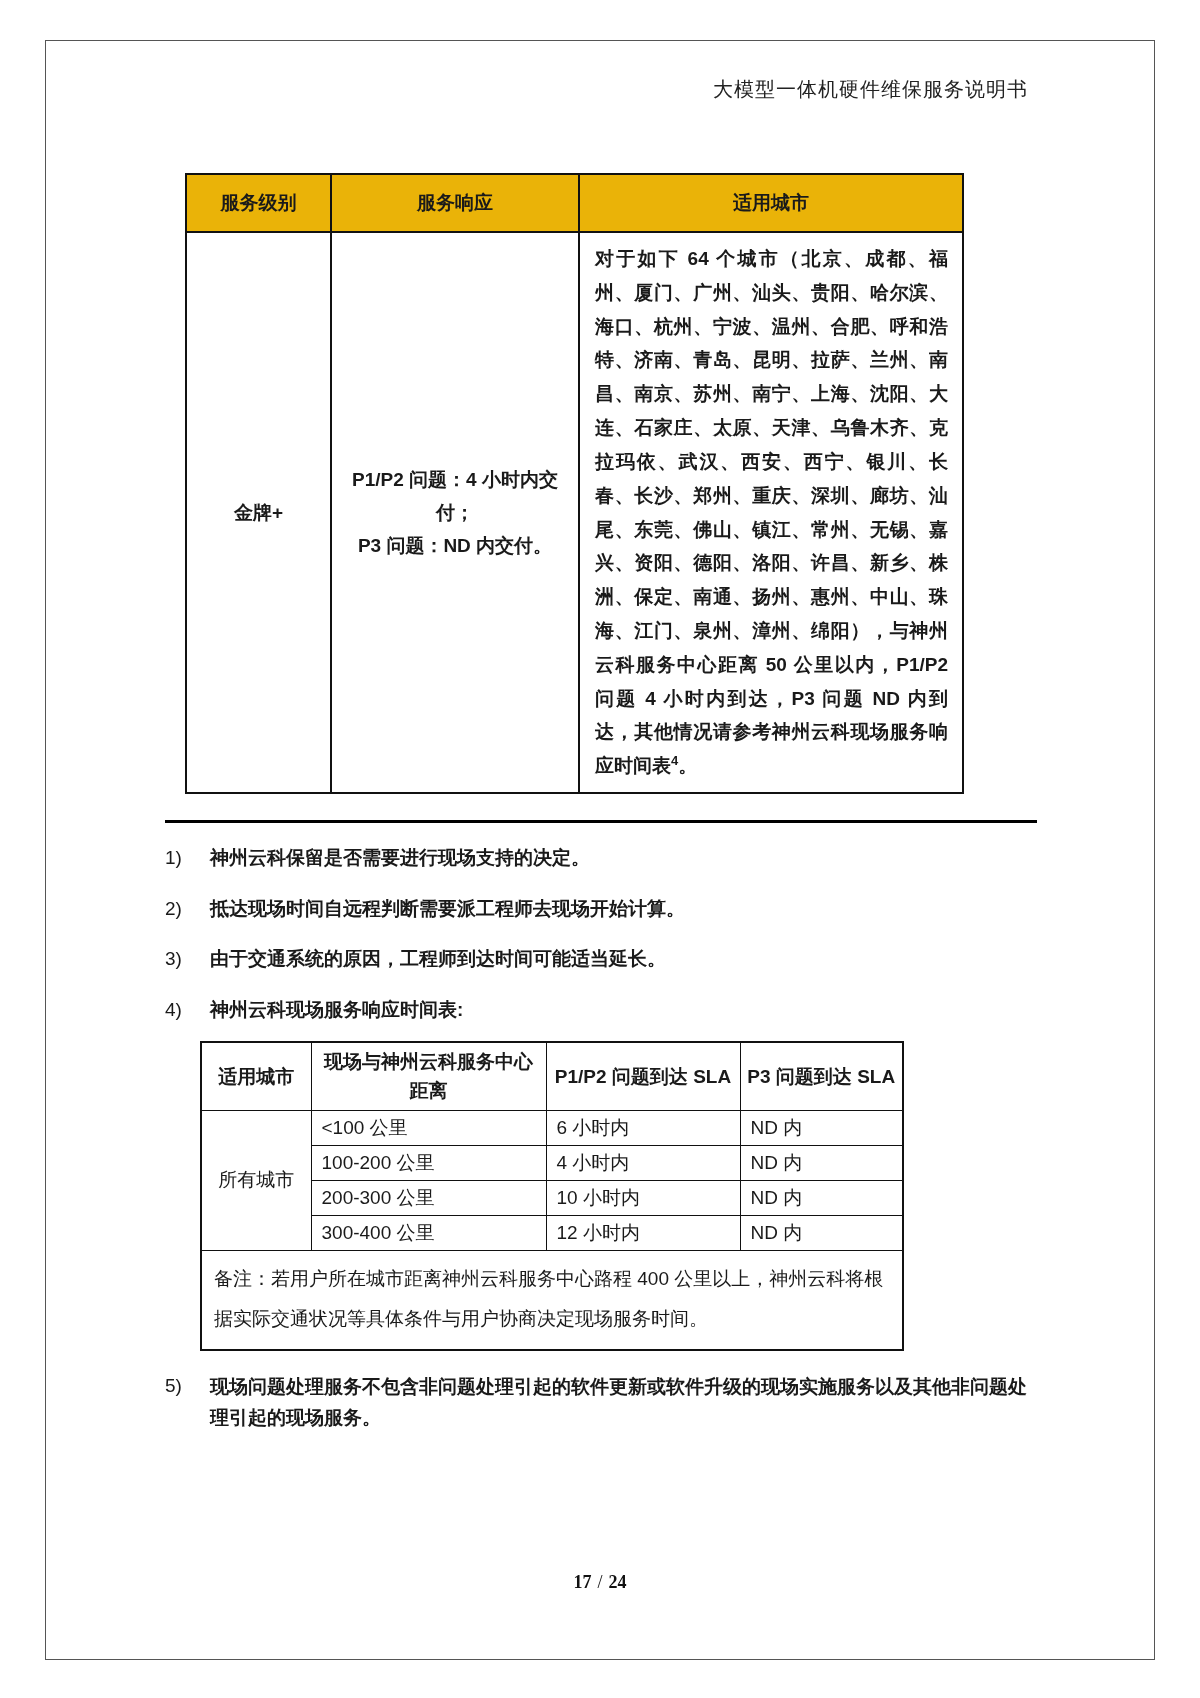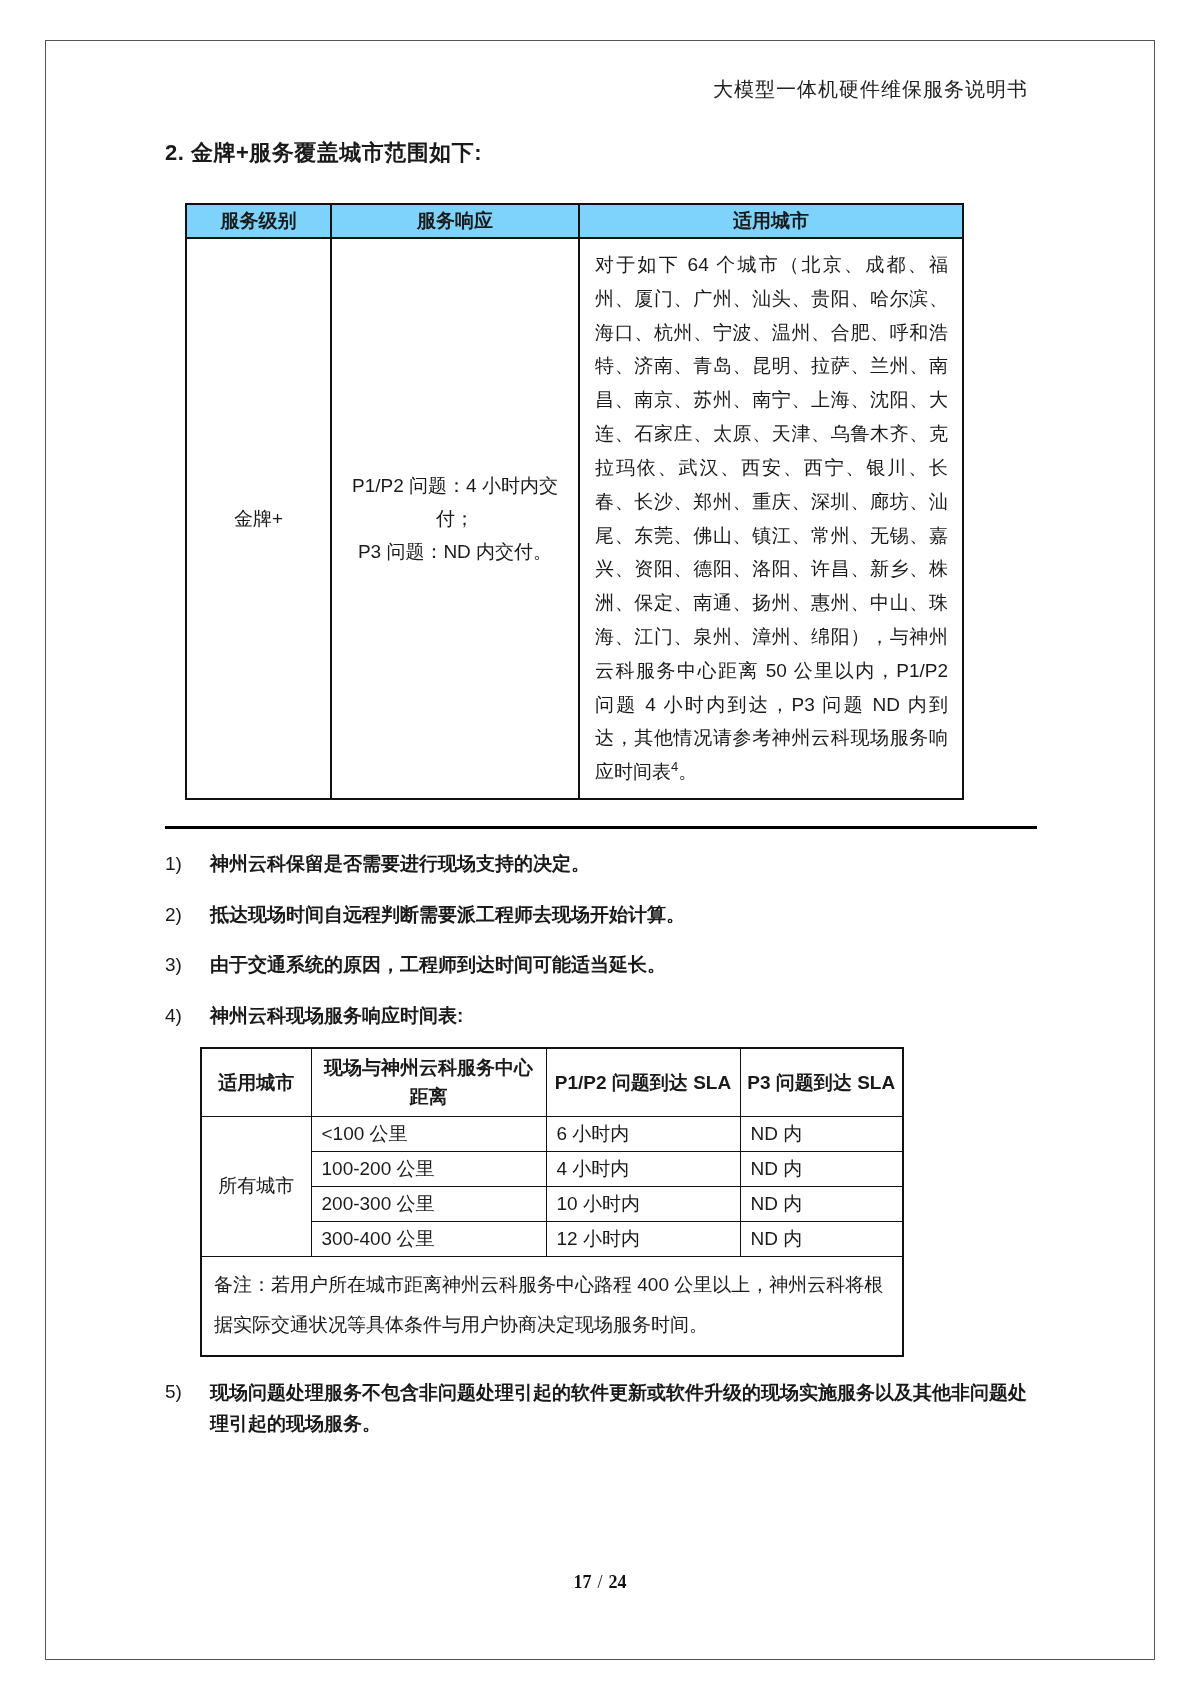--- a/index.html
+++ b/index.html
@@ -38,25 +38,26 @@
   table.t1 {
     border-collapse: collapse;
     margin: 35px 0 0 20px;
     width: 777px;
     table-layout: fixed;
   }
   table.t1 th, table.t1 td {
     border: 2px solid #111;
     font-size: 19px;
     vertical-align: middle;
+    font-weight: bold;
   }
   table.t1 th {
-    background: #7dd3fc;
-    font-weight: bold;
-    height: 34px;
+    background: #eab308;
+    font-weight: bold;
+    height: 58px;
     text-align: center;
   }
   td.level-cell { text-align: center; width: 145px; }
   td.response-cell { text-align: center; width: 248px; padding: 10px 14px; line-height: 1.75; }
   td.response-cell p + p { }
   td.cities-cell {
     width: 384px;
     padding: 9px 14px 9px 15px;
     line-height: 1.78;
     text-align: justify;
@@ -134,21 +135,20 @@
 </style>
 </head>
 <body>
 
 <div class="page-border"></div>
 
 <div class="doc-header">大模型一体机硬件维保服务说明书</div>
 
 <div class="content">
 
-  <div class="section-title">2. 金牌+服务覆盖城市范围如下:</div>
 
   <table class="t1">
     <colgroup>
         <col class="c1-1">
         <col class="c1-2">
         <col class="c1-3">
       </colgroup>
     <thead>
       <tr>
         <th>服务级别</th>

